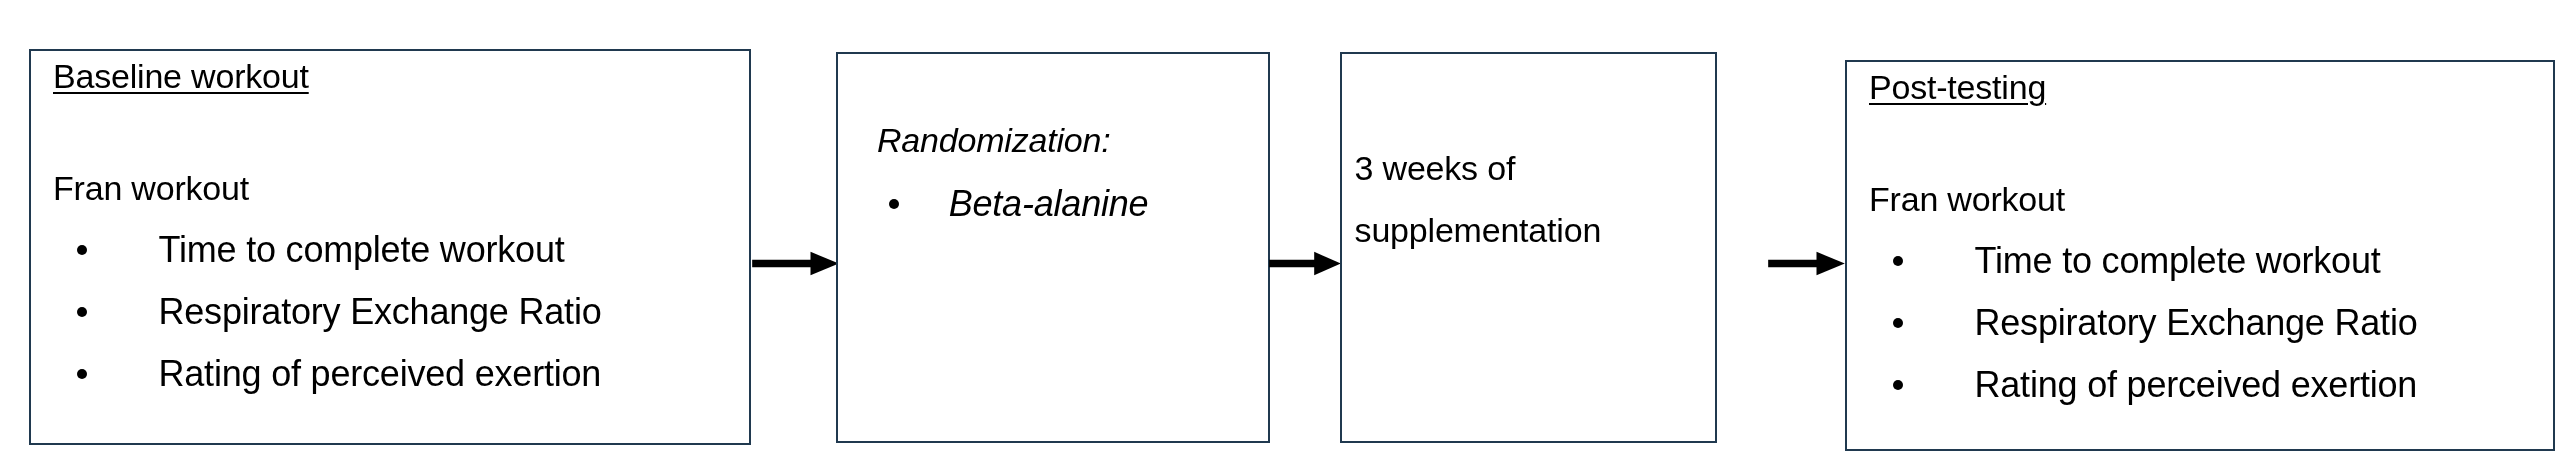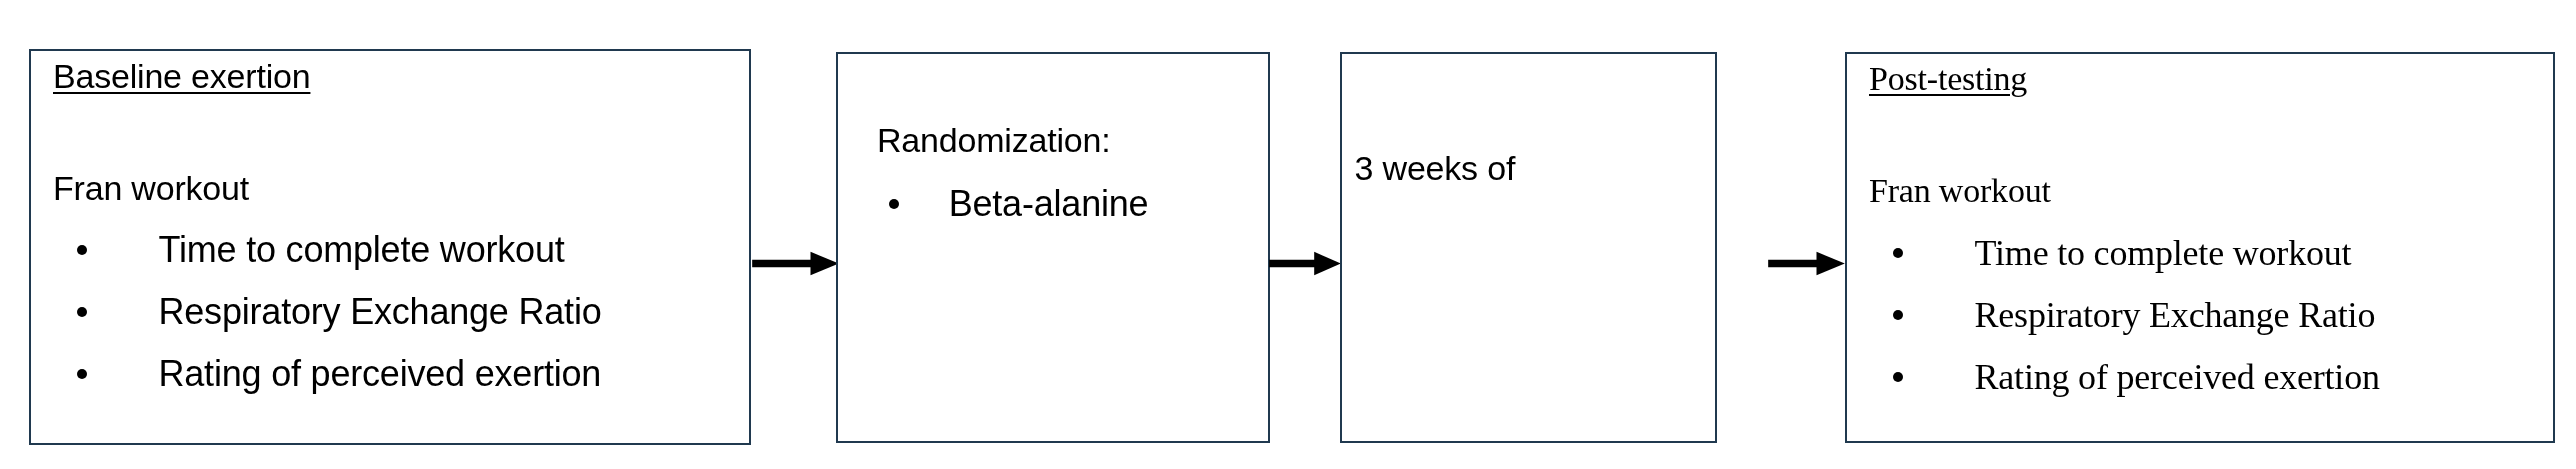--- a/index.html
+++ b/index.html
@@ -20,23 +20,23 @@
 
   
   .flow-box {
     position: absolute;
     box-sizing: border-box;
     background: #ffffff;
     border: 2.5px solid #20394f;
   }
 
   #box-1 { left: 29px;   top: 49px; width: 722px; height: 396px; }
-  #box-2 { left: 836px;  top: 52px; width: 434px; height: 391px; }
+  #box-2 { left: 836px;  top: 52px; width: 434px; height: 391px; font-style: italic; }
   #box-3 { left: 1340px; top: 52px; width: 377px; height: 391px; }
-  #box-4 { left: 1845px; top: 52px; width: 710px; height: 391px; font-family: Liberation Serif, serif; }
+  #box-4 { left: 1845px; top: 60px; width: 710px; height: 391px; }
 
   .box-inner {
     position: relative;
     width: 100%;
     height: 100%;
   }
 
   
   .txt {
     position: absolute;
@@ -116,21 +116,21 @@
   #b4-sub     { left: 22px;  top: 120px; }
   #b4-list    { left: 22px;  top: 168px; }
 </style>
 </head>
 <body>
 
 <div id="canvas">
 
   <div class="flow-box" id="box-1">
     <div class="box-inner">
-      <div class="txt title" id="b1-title">Baseline exertion</div>
+      <div class="txt title" id="b1-title">Baseline workout</div>
       <div class="txt" id="b1-sub">Fran workout</div>
       <ul class="bullet-list list-wide" id="b1-list">
         <li class="bullet-row">
           <span class="bullet-dot"></span>
           <span class="bullet-text">Time to complete workout</span>
         </li>
         <li class="bullet-row">
           <span class="bullet-dot"></span>
           <span class="bullet-text">Respiratory Exchange Ratio</span>
         </li>
@@ -164,20 +164,21 @@
   <div class="arrow" style="left:1269px; top:251px; width:72px;">
     <svg width="72" height="25" viewBox="0 0 86 30" xmlns="http://www.w3.org/2000/svg">
       <line x1="0" y1="15" x2="62" y2="15" stroke="#000000" stroke-width="9"></line>
       <polygon points="54,1 86,15 54,29" fill="#000000"></polygon>
     </svg>
   </div>
 
   <div class="flow-box" id="box-3">
     <div class="box-inner">
       <div class="txt" id="b3-line1">3 weeks of</div>
+      <div class="txt" id="b3-line2">supplementation</div>
     </div>
   </div>
 
   <div class="arrow" style="left:1768px; top:251px; width:77px;">
     <svg width="77" height="25" viewBox="0 0 92 30" xmlns="http://www.w3.org/2000/svg">
       <line x1="0" y1="15" x2="66" y2="15" stroke="#000000" stroke-width="9"></line>
       <polygon points="58,1 92,15 58,29" fill="#000000"></polygon>
     </svg>
   </div>
 

